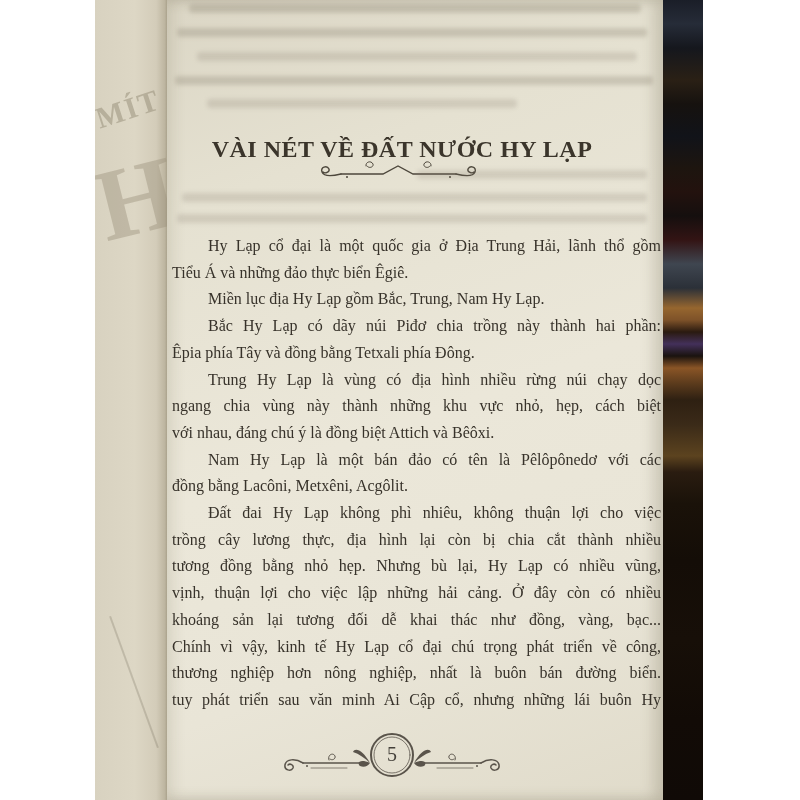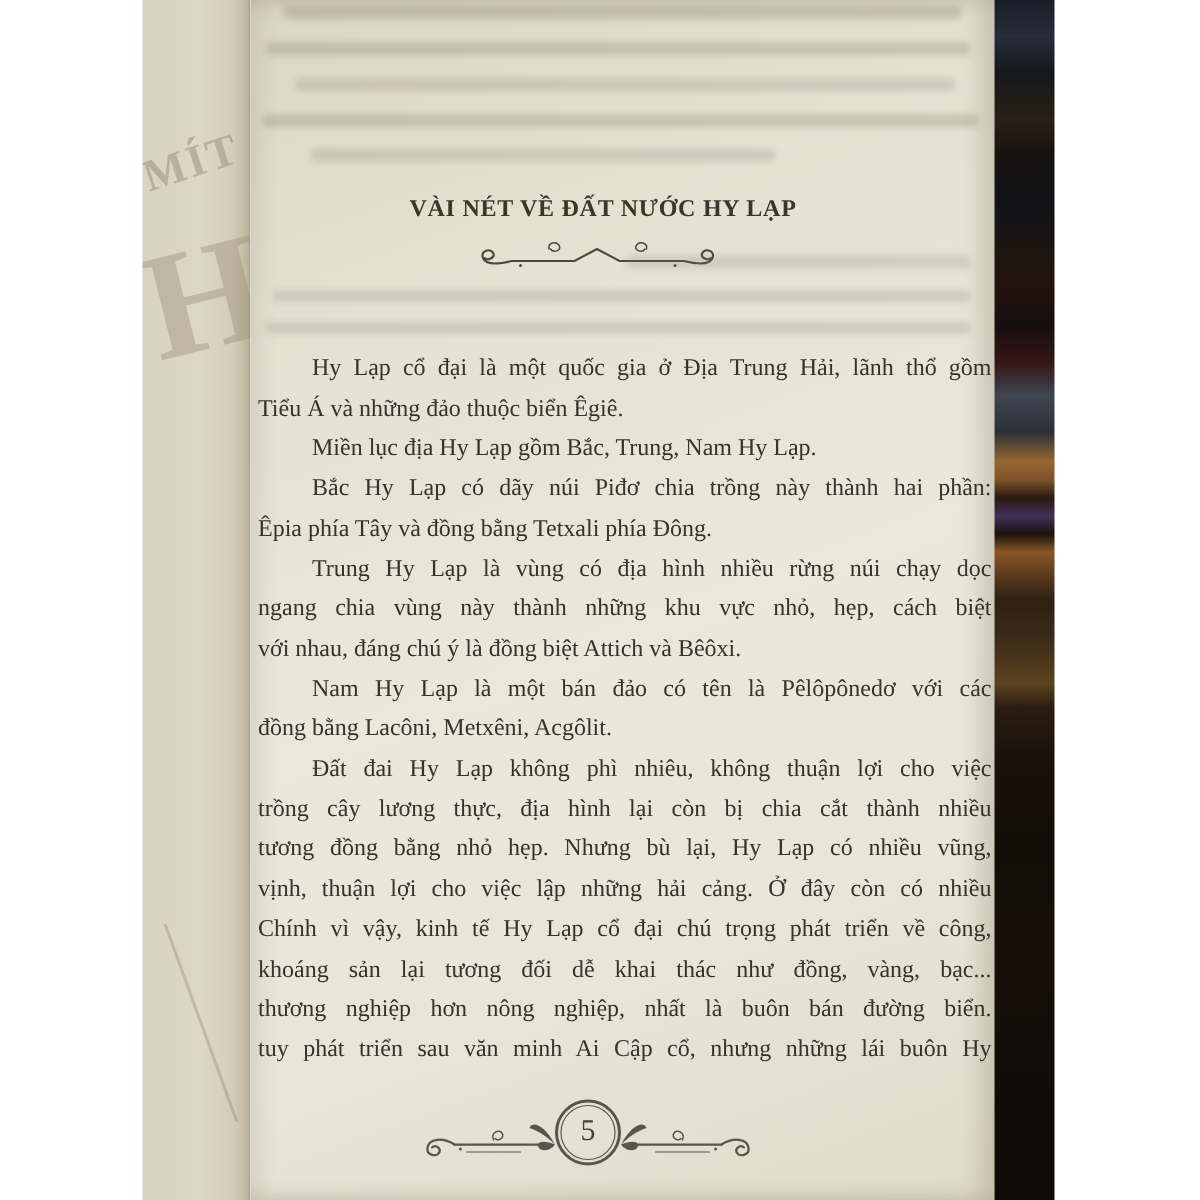--- a/index.html
+++ b/index.html
@@ -40,21 +40,21 @@
 
   
   .ghost-line{
     position:absolute;height:9px;border-radius:4px;
     background:rgba(125,117,98,0.26);filter:blur(2px);
   }
   .ghost-line.soft{background:rgba(125,117,98,0.20);}
 
   .title{
     position:absolute;top:120px;left:0;width:470px;text-align:center;
-    font-size:16px;font-weight:bold;letter-spacing:0.5px;color:#3b352b;
+    font-size:24px;font-weight:bold;letter-spacing:0.5px;color:#3b352b;
     white-space:nowrap;
   }
   .flourish{position:absolute;top:157px;left:144px;}
 
   .body-text{
     position:absolute;top:233px;left:5px;width:489px;
     font-size:16px;line-height:26.7px;
   }
   .para{margin:0;padding:0;}
   .line{display:block;text-align:justify;white-space:nowrap;}
@@ -114,21 +114,21 @@
       </g>
     </svg>
 
     <div class="ghost-line soft" style="top:170px;left:250px;width:230px;"></div>
     <div class="ghost-line soft" style="top:193px;left:15px;width:465px;"></div>
     <div class="ghost-line soft" style="top:214px;left:10px;width:470px;"></div>
 
     <div class="body-text">
       <p class="para">
         <span class="line just indent">Hy Lạp cổ đại là một quốc gia ở Địa Trung Hải, lãnh thổ gồm</span>
-        <span class="line">Tiểu Á và những đảo thuộc biển Êgiê.</span>
+        <span class="line">Tiểu Á và những đảo thực biển Êgiê.</span>
       </p>
       <p class="para">
         <span class="line indent">Miền lục địa Hy Lạp gồm Bắc, Trung, Nam Hy Lạp.</span>
       </p>
       <p class="para">
         <span class="line just indent">Bắc Hy Lạp có dãy núi Piđơ chia trồng này thành hai phần:</span>
         <span class="line">Êpia phía Tây và đồng bằng Tetxali phía Đông.</span>
       </p>
       <p class="para">
         <span class="line just indent">Trung Hy Lạp là vùng có địa hình nhiều rừng núi chạy dọc</span>
@@ -137,22 +137,22 @@
       </p>
       <p class="para">
         <span class="line just indent">Nam Hy Lạp là một bán đảo có tên là Pêlôpônedơ với các</span>
         <span class="line">đồng bằng Lacôni, Metxêni, Acgôlit.</span>
       </p>
       <p class="para">
         <span class="line just indent">Đất đai Hy Lạp không phì nhiêu, không thuận lợi cho việc</span>
         <span class="line just">trồng cây lương thực, địa hình lại còn bị chia cắt thành nhiều</span>
         <span class="line just">tương đồng bằng nhỏ hẹp. Nhưng bù lại, Hy Lạp có nhiều vũng,</span>
         <span class="line just">vịnh, thuận lợi cho việc lập những hải cảng. Ở đây còn có nhiều</span>
+        <span class="line just">khoáng sản lại tương đối dễ khai thác như đồng, vàng, bạc...</span>
         <span class="line just">Chính vì vậy, kinh tế Hy Lạp cổ đại chú trọng phát triển về công,</span>
-        <span class="line just">khoáng sản lại tương đối dễ khai thác như đồng, vàng, bạc...</span>
         <span class="line just">thương nghiệp hơn nông nghiệp, nhất là buôn bán đường biển.</span>
         <span class="line just">tuy phát triển sau văn minh Ai Cập cổ, nhưng những lái buôn Hy</span>
       </p>
     </div>
 
     <div class="pagenum-wrap">
       <svg width="230" height="64" viewBox="0 0 230 64">
         <g stroke="#5a544b" fill="none" stroke-width="1.5" stroke-linecap="round">
           <path d="M26 39 L88 39"></path>
           <path d="M142 39 L204 39"></path>

